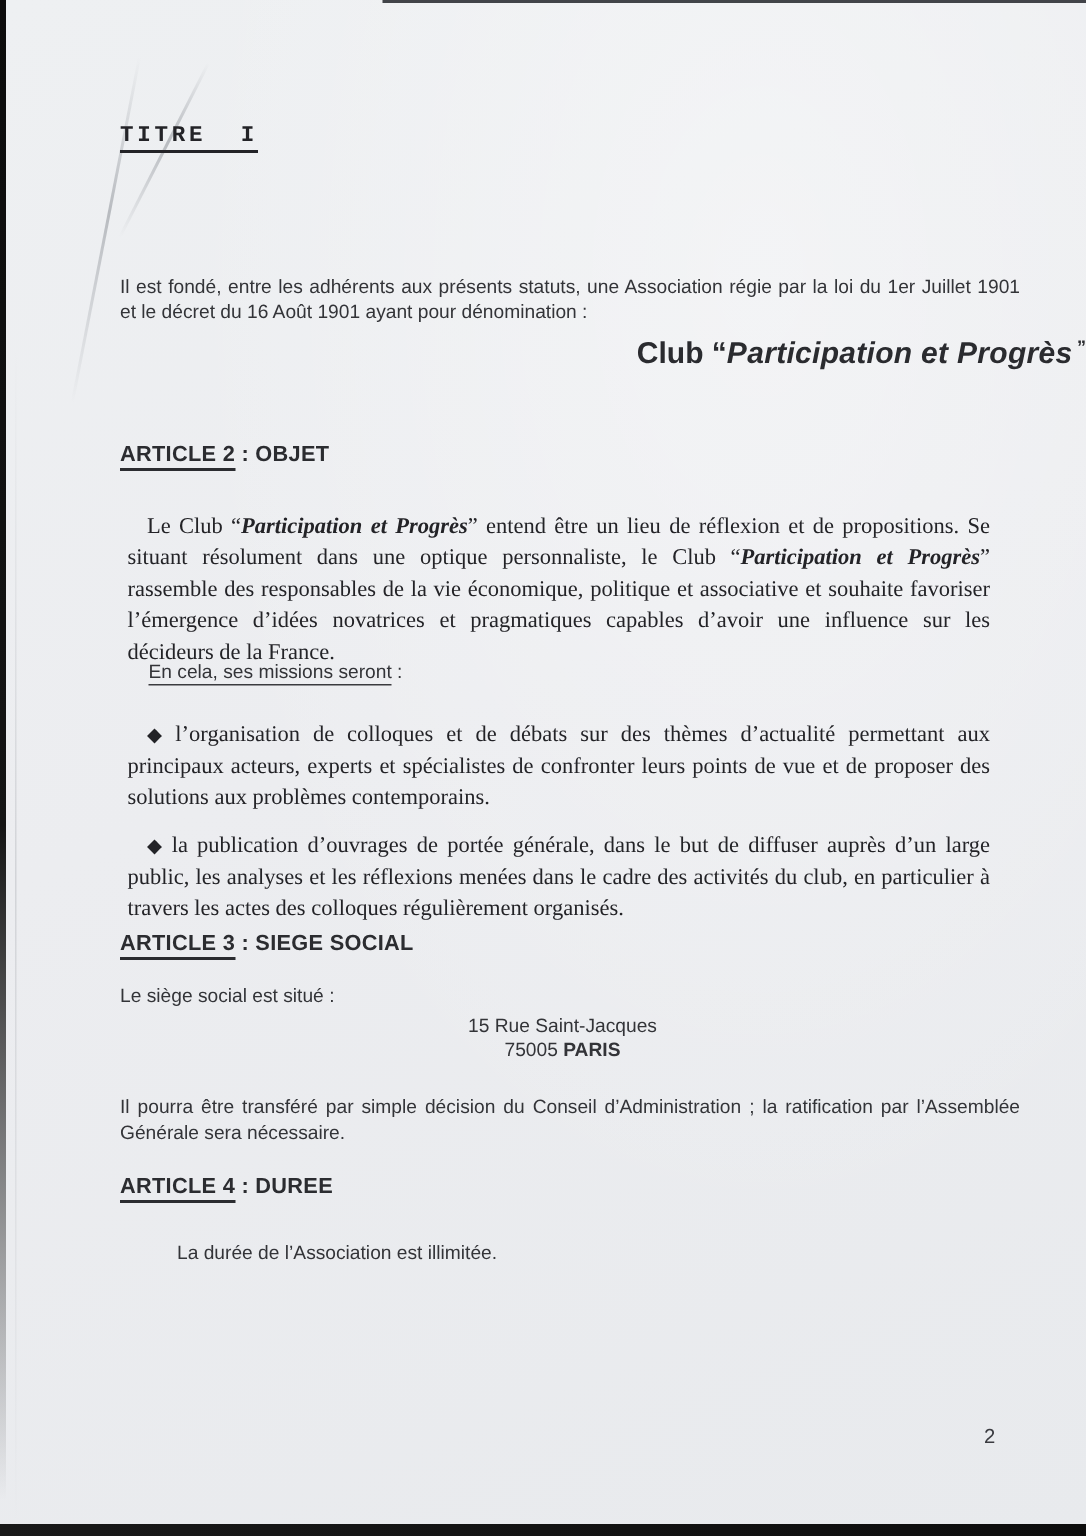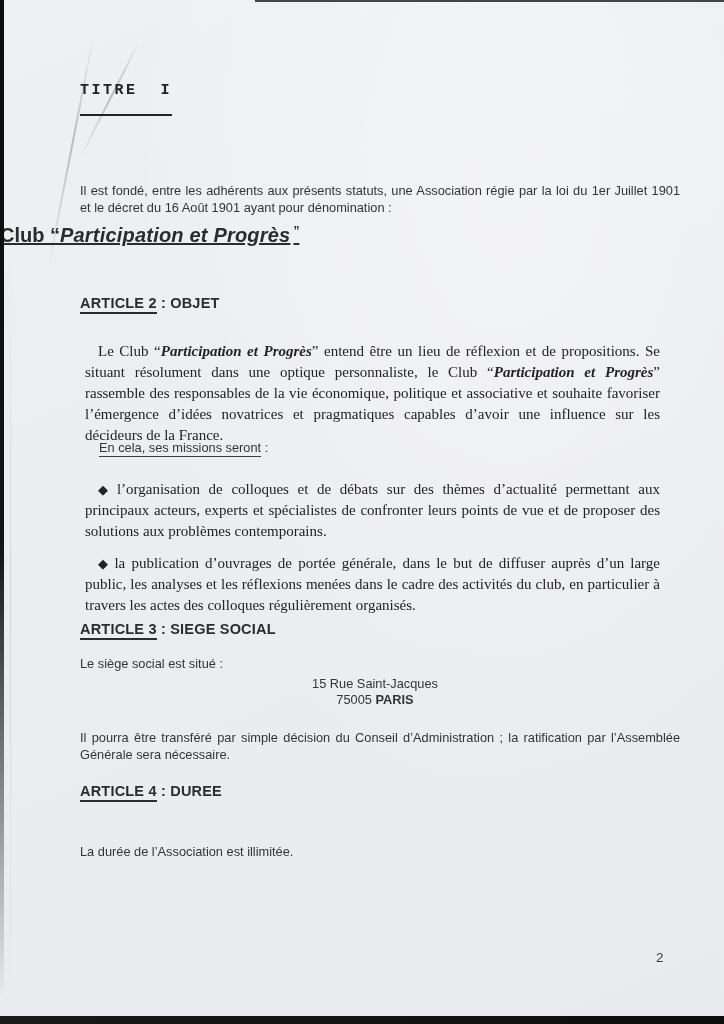--- a/index.html
+++ b/index.html
@@ -26,49 +26,49 @@
   .crease1{left:92px;top:38px;width:2px;height:235px;transform:rotate(11deg);transform-origin:top center;}
   .crease2{left:138px;top:42px;width:2px;height:130px;transform:rotate(27deg);transform-origin:top center;}
   .crease3{left:10px;top:230px;width:1px;height:790px;opacity:.5;}
   
   .titre{
     top:82px;
     font-family:"Liberation Mono","DejaVu Sans Mono",monospace;
     font-weight:bold;font-size:15px;letter-spacing:2.5px;color:#232327;
     white-space:pre;
   }
-  .titre .u{border-bottom:2px solid #232327;padding-bottom:15px;}
+  .titre .u{border-bottom:2px solid #232327;padding-bottom:1px;}
   .art-head{font-size:14.5px;font-weight:bold;color:#2b2c30;letter-spacing:.2px;}
   .art-head .u{border-bottom:2px solid #2b2c30;padding-bottom:1px;}
   .sans-p{font-size:12.8px;line-height:17px;text-align:justify;color:#333438;}
   .serif-p{
     left:85px;right:64px;text-indent:13px;
     font-family:"Liberation Serif",serif;
     font-size:15px;line-height:21px;text-align:justify;color:#232327;
   }
-  .club-line{top:224px;left:0;right:0;text-align:left;font-size:20px;font-weight:bold;color:#2a2b2f;text-decoration:underline;}
+  .club-line{top:224px;left:0;right:0;text-align:right;font-size:20px;font-weight:bold;color:#2a2b2f;}
   .club-line i{letter-spacing:.2px;}
   .q-close{font-size:12px;vertical-align:7px;margin-left:3px;}
   .missions{top:440px;font-size:12.8px;color:#333438;}
   .missions .u{border-bottom:1.5px solid #3a3b3f;padding-bottom:1px;margin-left:19px;}
   .bullet .diamond{font-size:13px;letter-spacing:4px;}
   .addr{top:676px;left:26px;right:0;text-align:center;font-size:12.8px;line-height:15.5px;color:#333438;}
   .pagenum{position:absolute;left:656px;top:950px;font-size:13.5px;color:#3a3b40;}
   
   .pos-a1h{top:139px;}
   .pos-a1b{top:169px;}
   .pos-a2h{top:295px;}
   .pos-a2p{top:326px;}
   .pos-b1{top:464px;}
   .pos-b2{top:538px;}
   .pos-a3h{top:621px;}
   .pos-a3i{top:656px;font-size:12.8px;color:#333438;}
   .pos-a3b{top:716px;}
   .pos-a4h{top:783px;}
-  .pos-a4b{top:830px;}
+  .pos-a4b{top:813px;margin-left:38px;}
 </style>
 </head>
 <body>
 
 <div class="scan">
 
   <div class="edge-top"></div>
   <div class="crease crease1"></div>
   <div class="crease crease2"></div>
   <div class="crease crease3"></div>

